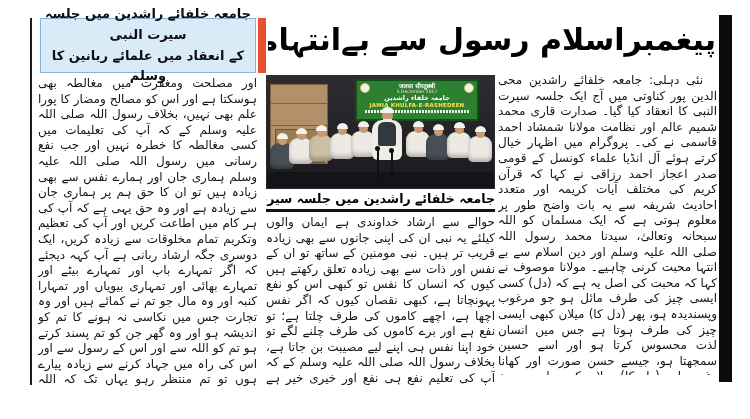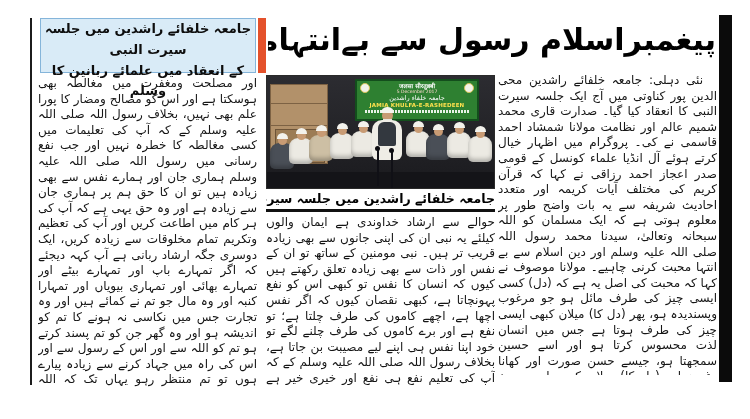--- a/index.html
+++ b/index.html
@@ -13,21 +13,21 @@
 
   
   .headline{
     position:absolute;left:268px;top:8px;width:448px;height:64px;
     direction:rtl;text-align:center;font-weight:bold;font-size:30px;line-height:64px;
     color:#000;white-space:nowrap;letter-spacing:-1px;overflow:hidden;
   }
   .kicker{
     position:absolute;left:40px;top:18px;width:216px;height:55px;
     background:#d9ebf7;border:1px solid #85b5da;box-sizing:border-box;
-    display:flex;flex-direction:column;justify-content:flex-start;
+    display:flex;flex-direction:column;justify-content:center;
     direction:rtl;text-align:center;font-weight:bold;font-size:13px;line-height:1.6;color:#0e0e0e;
   }
   .accent-bar{position:absolute;left:258px;top:18px;width:8px;height:55px;background:#e4512b;}
 
   
   .photo{
     position:absolute;left:266px;top:75px;width:229px;height:114px;
     background:linear-gradient(180deg,#2c2c31 0%,#232327 55%,#1a1a1e 100%);
     border:1px solid #2a2a2a;box-sizing:border-box;overflow:hidden;
   }
@@ -35,21 +35,21 @@
   .cabinet .shelf{position:absolute;left:0;width:100%;height:1px;background:#7d6244;}
   .cabinet .door{position:absolute;background:#9c7c55;border:1px solid #6d5438;}
   .banner{
     position:absolute;left:88px;top:3px;width:124px;height:42px;
     border:2px solid #134e1c;box-sizing:border-box;text-align:center;color:#fff;
     padding-top:1px;
   }
   .banner .logo{position:absolute;top:2px;width:8px;height:8px;border-radius:50%;background:#f2f2e9;border:1px solid #d6c35a;}
   .banner .b1{font-size:6px;font-weight:bold;line-height:7px;}
   .banner .b2{font-size:4.5px;line-height:5px;color:#ffd9d0;}
-  .banner .b3{font-size:6.5px;font-weight:normal;line-height:8px;direction:rtl;}
+  .banner .b3{font-size:6.5px;font-weight:bold;line-height:8px;direction:rtl;}
   .banner .b4{font-size:5.5px;font-weight:bold;line-height:7px;color:#ffe14d;letter-spacing:.2px;}
   .banner .b5{margin:1px auto 0;width:86%;height:3px;
     background:repeating-linear-gradient(90deg,#e8f2e8 0 2px,transparent 2px 3px);}
   .floor{position:absolute;left:0;bottom:0;width:100%;height:16px;background:#141418;}
   .person{position:absolute;width:26px;}
   .person .hd{width:9px;height:9px;border-radius:50%;background:#c89b74;margin:0 auto;position:relative;}
   .person .hd::before{content:"";position:absolute;top:-3px;left:-1px;width:11px;height:6px;border-radius:6px 6px 0 0;background:#f3f2ec;}
   .person .bd{width:24px;height:26px;margin:-2px auto 0;background:#eceae3;border-radius:9px 9px 5px 5px;box-shadow:inset 0 -3px 4px rgba(0,0,0,.25);}
   .person.dark .bd{background:#4a4f57;}
   .person.tan .bd{background:#cdbfa4;}

